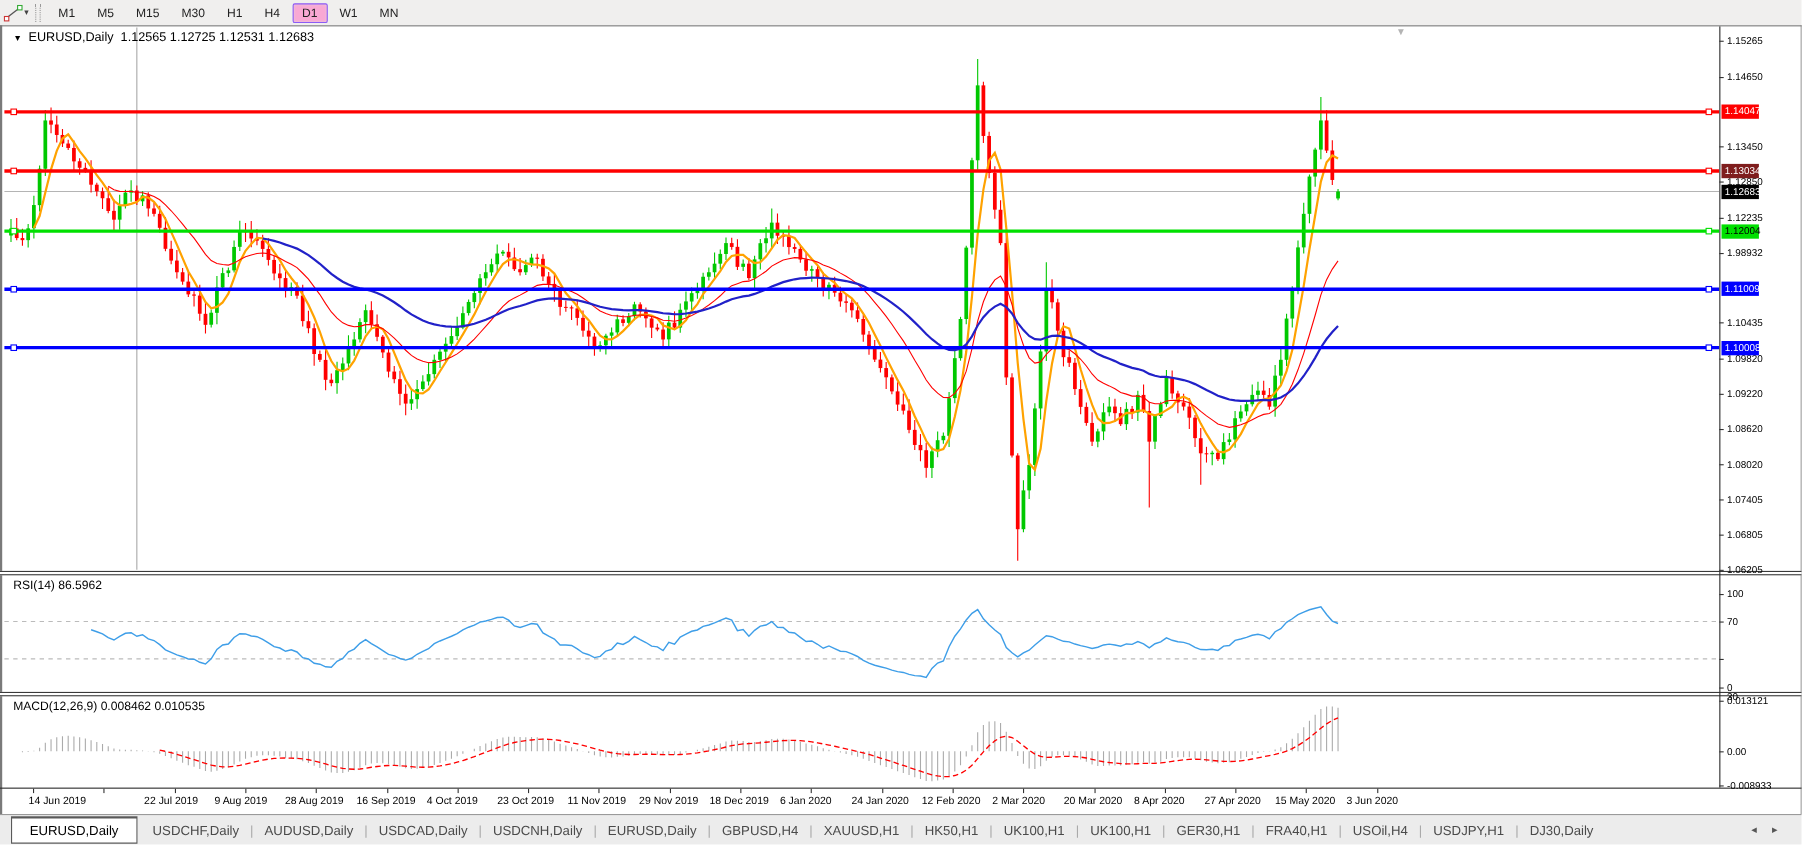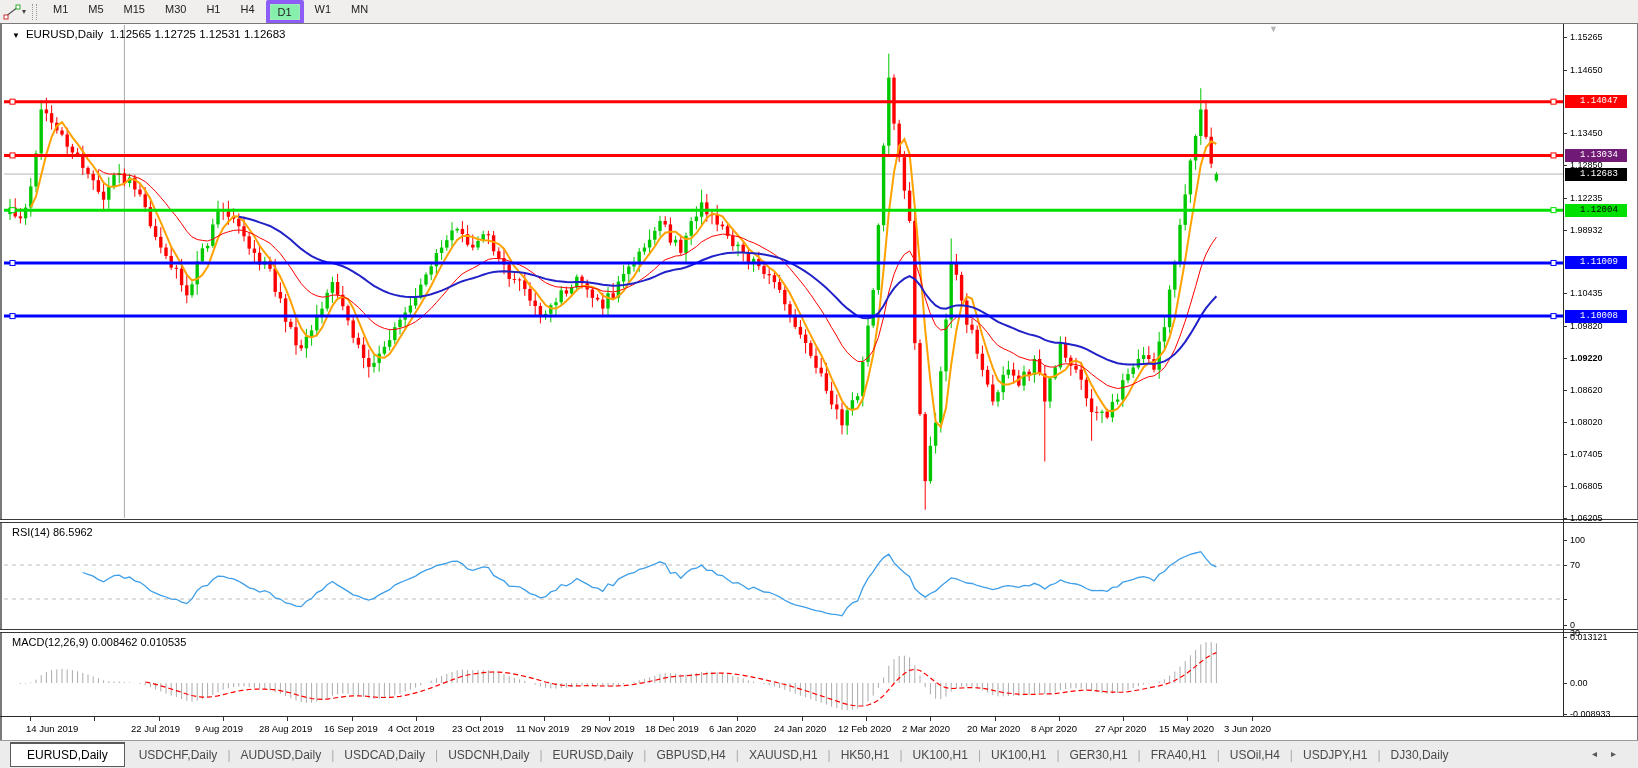--- a/index.html
+++ b/index.html
@@ -3,35 +3,35 @@
 <meta charset="utf-8">
 <style>
   html,body{margin:0;padding:0;background:#fff;font-family:"Liberation Sans",sans-serif;}
   #app{position:relative;width:1638px;height:768px;overflow:hidden;background:#fff;}
   
   .toolbar{position:absolute;left:0;top:0;width:1638px;height:23px;background:#f0efee;border-bottom:1px solid #d5d2cb;display:flex;align-items:center;}
   .tool-icon{width:18px;height:16px;margin-left:3px;}
   .dd-caret{font-size:8px;color:#444;margin:0 4px 0 1px;}
   .grip{width:3px;height:16px;border-left:1px dotted #999;border-right:1px dotted #999;margin:0 6px 0 2px;}
   .tf-btn{font-size:11px;color:#222;padding:2px 8px;margin:0 1px;border:1px solid transparent;border-radius:2px;cursor:default;}
-  .tf-btn.active{background:#86efac;border:4px solid #8b5cf6;box-shadow:inset 0 0 2px #ddd;text-align:right;}
+  .tf-btn.active{background:#f9a8d4;border:1px solid #8b5cf6;box-shadow:inset 0 0 2px #ddd;text-align:right;}
   
   .chart-window{position:absolute;left:0;top:23px;width:1638px;height:717px;background:#fff;border-top:1px solid #7a7a7a;border-left:2px solid #7a7a7a;border-right:1px solid #7a7a7a;box-sizing:border-box;}
   svg.panel{position:absolute;}
   .chart-title{position:absolute;left:12px;top:28px;font-size:11.5px;color:#000;white-space:nowrap;}
   .chart-title .collapse{font-size:8px;margin-right:6px;color:#000;}
   .shift-marker{position:absolute;left:1269px;top:24px;font-size:9px;color:#b4b4b4;}
   .axis-vline{position:absolute;left:1563px;top:24px;width:1px;height:692px;background:#2a2a2a;}
   .sep{position:absolute;left:0;width:1638px;height:2px;background:#fff;border-top:1px solid #3a3a3a;border-bottom:1px solid #3a3a3a;}
   .time-hline{position:absolute;left:0;top:716px;width:1638px;height:1px;background:#2a2a2a;}
   .tick-label{position:absolute;font-size:9px;color:#000;white-space:nowrap;}
   .tick-mark{position:absolute;width:4px;height:1px;background:#333;}
   .time-tick{position:absolute;width:1px;height:4px;background:#333;top:717px;}
   .date-label{position:absolute;top:723px;font-size:9.5px;color:#000;white-space:nowrap;}
-  .price-box{position:absolute;left:1565px;width:62px;height:13px;font-size:9px;line-height:13px;padding-left:15px;color:#fff;box-sizing:border-box;font-family:Liberation Mono, monospace;}
+  .price-box{position:absolute;left:1565px;width:34px;height:13px;font-size:9px;line-height:13px;padding-left:3px;color:#fff;box-sizing:border-box;}
   .ind-label{position:absolute;font-size:11px;color:#000;white-space:nowrap;}
   
   .tabbar{position:absolute;left:0;top:740px;width:1638px;height:28px;background:#ececec;border-top:1px solid #9a9a9a;display:flex;align-items:center;padding-left:10px;box-sizing:border-box;}
   .tab{font-size:12px;color:#4a4a4a;padding:4px 10px;white-space:nowrap;cursor:default;}
   .tab.active{background:#fff;color:#000;border:1px solid #5a5a5a;border-top:2px solid #5a5a5a;padding:4px 16px;margin-right:4px;}
   .tab-sep{color:#aaa;font-size:12px;}
   .tab-arrows{position:absolute;right:8px;top:7px;font-size:10px;color:#555;letter-spacing:14px;}
 </style>
 </head>
 <body>
@@ -820,33 +820,33 @@
       <div class="tick-label" style="left: 1570px; top: 160px;">1.12850</div>
       <div class="tick-mark" style="left: 1563px; top: 198px;"></div>
       <div class="tick-label" style="left: 1570px; top: 193px;">1.12235</div>
       <div class="tick-mark" style="left: 1563px; top: 230px;"></div>
       <div class="tick-label" style="left: 1570px; top: 225px;">1.98932</div>
       <div class="tick-mark" style="left: 1563px; top: 293px;"></div>
       <div class="tick-label" style="left: 1570px; top: 288px;">1.10435</div>
       <div class="tick-mark" style="left: 1563px; top: 326px;"></div>
       <div class="tick-label" style="left: 1570px; top: 321px;">1.09820</div>
       <div class="tick-mark" style="left: 1563px; top: 358px;"></div>
-      <div class="tick-label" style="left: 1570px; top: 353px; font-weight: bold;">1.09220</div>
+      <div class="tick-label" style="left: 1570px; top: 353px;">1.09220</div>
       <div class="tick-mark" style="left: 1563px; top: 390px;"></div>
       <div class="tick-label" style="left: 1570px; top: 385px;">1.08620</div>
       <div class="tick-mark" style="left: 1563px; top: 422px;"></div>
       <div class="tick-label" style="left: 1570px; top: 417px;">1.08020</div>
       <div class="tick-mark" style="left: 1563px; top: 454px;"></div>
       <div class="tick-label" style="left: 1570px; top: 449px;">1.07405</div>
       <div class="tick-mark" style="left: 1563px; top: 486px;"></div>
       <div class="tick-label" style="left: 1570px; top: 481px;">1.06805</div>
       <div class="tick-mark" style="left: 1563px; top: 518px;"></div>
       <div class="tick-label" style="left: 1570px; top: 513px;">1.06205</div>
       <div class="price-box" style="top: 95px; background: rgb(255, 0, 0); color: rgb(255, 255, 255);">1.14047</div>
-      <div class="price-box" style="top: 149px; background: #701a75; color: rgb(255, 255, 255);">1.13034</div>
+      <div class="price-box" style="top: 149px; background: #7f1d1d; color: rgb(255, 255, 255);">1.13034</div>
       <div class="price-box" style="top: 204px; background: rgb(0, 224, 0); color: rgb(0, 0, 0);">1.12004</div>
       <div class="price-box" style="top: 256px; background: rgb(0, 0, 255); color: rgb(255, 255, 255);">1.11009</div>
       <div class="price-box" style="top: 310px; background: rgb(0, 0, 255); color: rgb(255, 255, 255);">1.10008</div>
       <div class="price-box" style="top: 168px; background: rgb(0, 0, 0); color: rgb(255, 255, 255);">1.12683</div>
     </div>
   <div id="rsiAxis">
       <div class="tick-mark" style="left: 1563px; top: 540px;"></div>
       <div class="tick-label" style="left: 1570px; top: 535px;">100</div>
       <div class="tick-mark" style="left: 1563px; top: 565px;"></div>
       <div class="tick-label" style="left: 1570px; top: 560px;">70</div>

